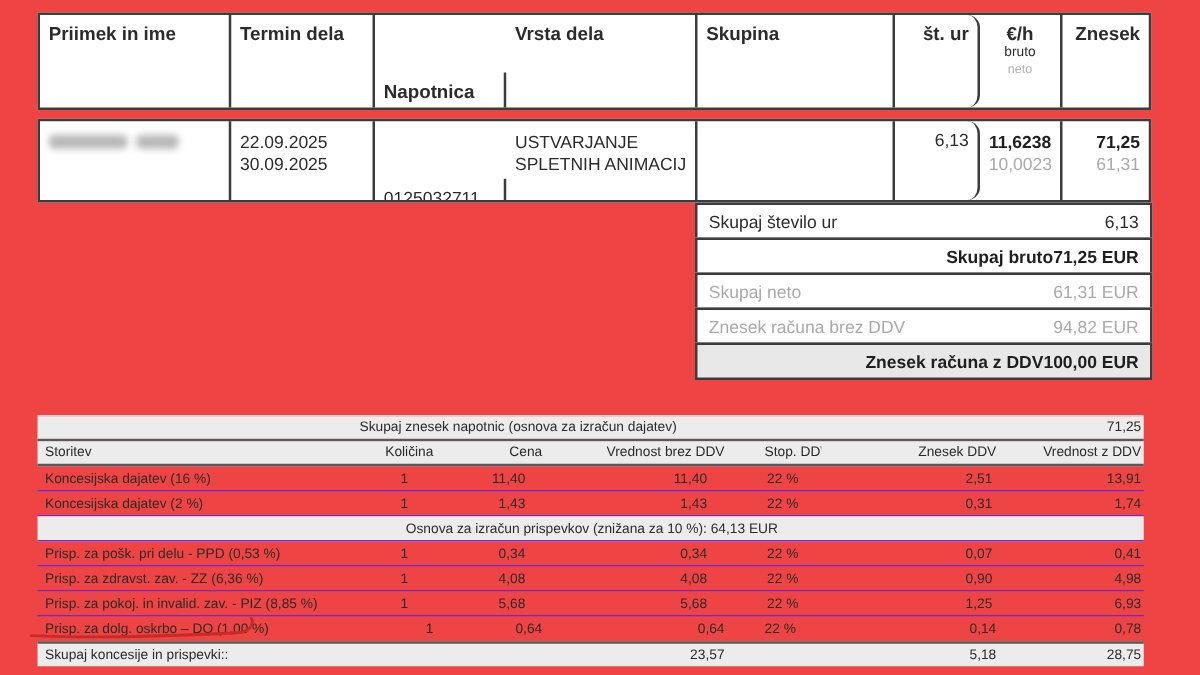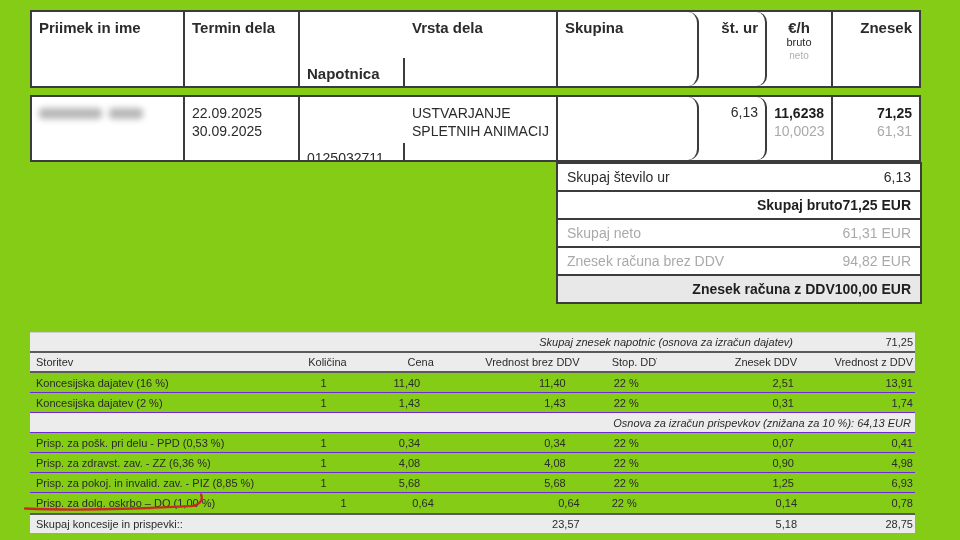--- a/index.html
+++ b/index.html
@@ -1,28 +1,28 @@
 <!DOCTYPE html>
 <html><head>
 <meta charset="utf-8">
 <style>
   * { margin:0; padding:0; box-sizing:border-box; }
   html,body { background:#ffffff; }
   body { font-family:"Liberation Sans","DejaVu Sans",sans-serif; color:#2b2b2b; }
-  .canvas { position:relative; width:960px; height:540px; background:#84cc16; overflow:hidden; }
+  .canvas { position:relative; width:960px; height:540px; background:#ef4444; overflow:hidden; }
 
   
   .tbl { position:absolute; left:30px; width:891px; display:flex; border:2px solid #3c3c3c; background:#fff; }
   .tbl .cell { border-right:2px solid #3c3c3c; padding:7px 7px; overflow:hidden; }
   .tbl .cell:last-child { border-right:none; }
   .header-tbl { top:10px; height:78px; }
   .header-tbl .cell { font-weight:bold; font-size:15px; }
   .data-tbl { top:95px; height:67px; font-size:14px; }
   .c1 { width:153px; } .c2 { width:115px; } .c3 { width:105px;margin-top:46px; } .c4 { width:153px; }
-  .c5 { width:141px;border-radius:11px; } .c6 { width:68px;border-radius:10px; } .c7 { width:66px; } .c8 { flex:1; }
+  .c5 { width:158px; } .c6 { width:68px;border-radius:10px; } .c7 { width:66px; } .c8 { flex:1; }
   .al-r { text-align:right; } .al-c { text-align:center; }
   .sub-bruto { display:block; font-weight:normal; font-size:11px; color:#2b2b2b; line-height:13px; }
   .sub-neto  { display:block; font-weight:normal; font-size:10px; color:#b0b0b0; line-height:13px; }
   .bold-val { font-weight:bold; color:#1f1f1f; }
   .muted-val { color:#a9a9a9; }
   .line { line-height:18px; }
 
   
   .redacted { display:flex; gap:7px; margin-top:4px; filter:blur(3px); opacity:.75; }
   .redacted i { display:block; height:11px; background:#9f9f9f; border-radius:4px; }
@@ -45,21 +45,21 @@
   .brow.sep-light { border-bottom:1px solid #6d28d9;gap:16px; }
   .brow.top-heavy { border-top:2px solid #5a5a5a; }
   .bc { padding:0 4px; white-space:nowrap; overflow:hidden; }
   .bc1 { width:270px; text-align:left; padding-left:6px; }
   .bc2 { width:62px;  text-align:right; }
   .bc3 { width:90px;  text-align:right; }
   .bc4 { width:151px; text-align:right; }
   .bc5 { width:75px;  text-align:left; padding-left:28px; }
   .bc6 { width:149px; text-align:right; }
   .bc7 { width:118px; text-align:right; padding-right:2px; }
-  .bc-span { flex:1; text-align:right; padding-left:6px;font-style:italic; }
+  .bc-span { flex:1; text-align:center; padding-left:6px; }
   .bc-total { width:118px; text-align:right; padding-right:2px; }
   .red-underline { position:absolute; left:-6px; top:158px; pointer-events:none; }
 </style>
 </head>
 <body>
 
 <div class="canvas">
 
   <div class="tbl header-tbl">
     <div class="cell c1">Priimek in ime</div>

